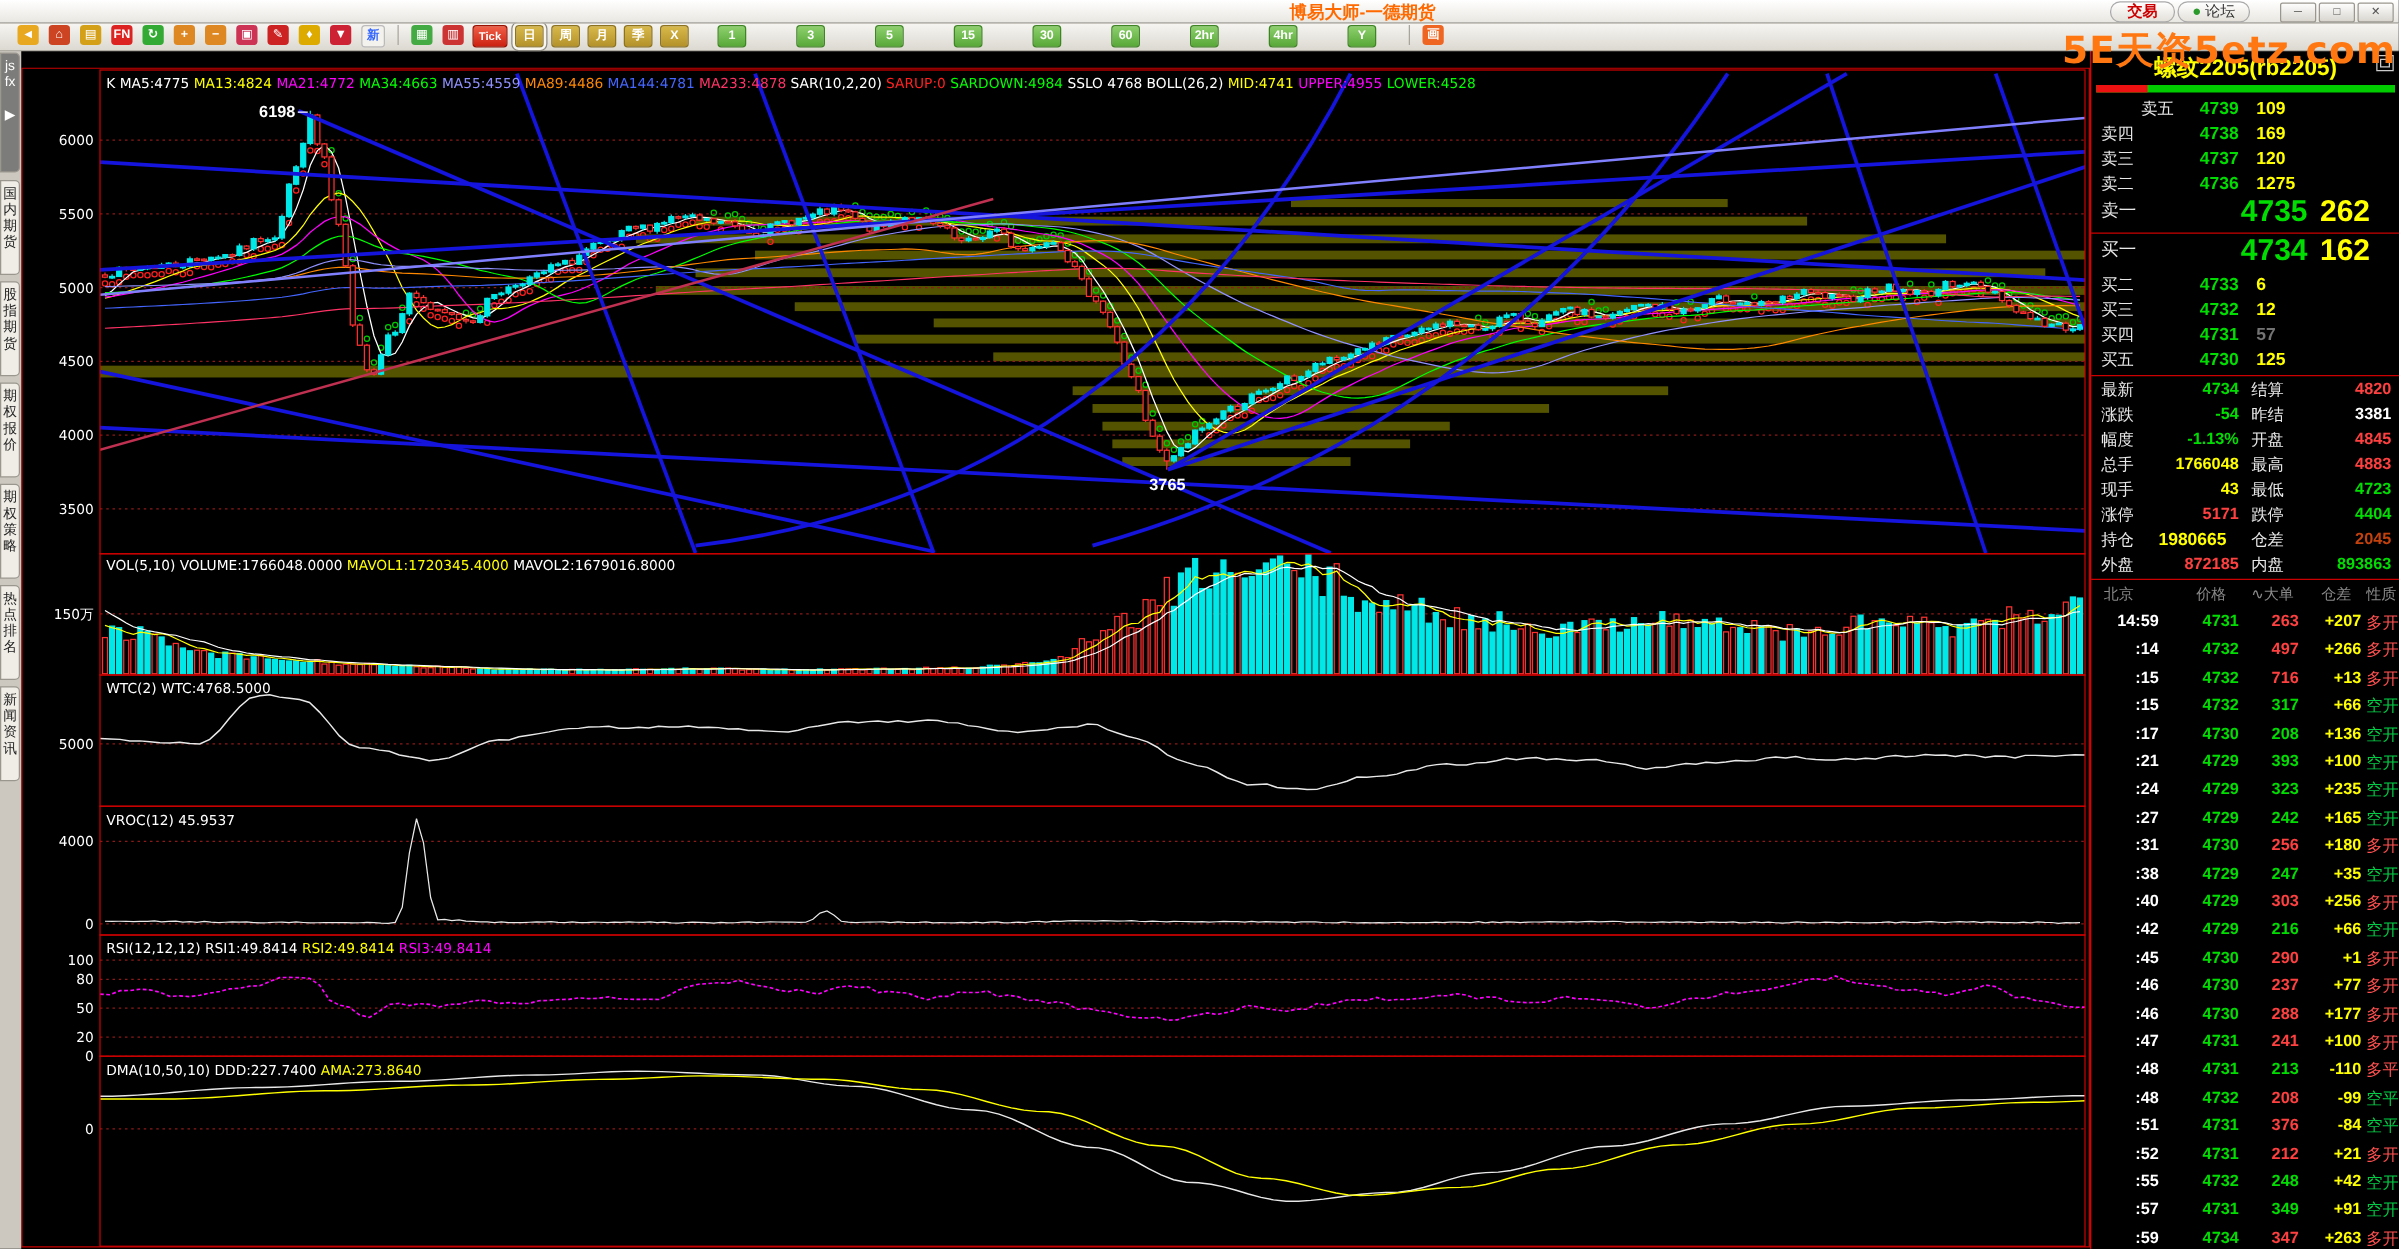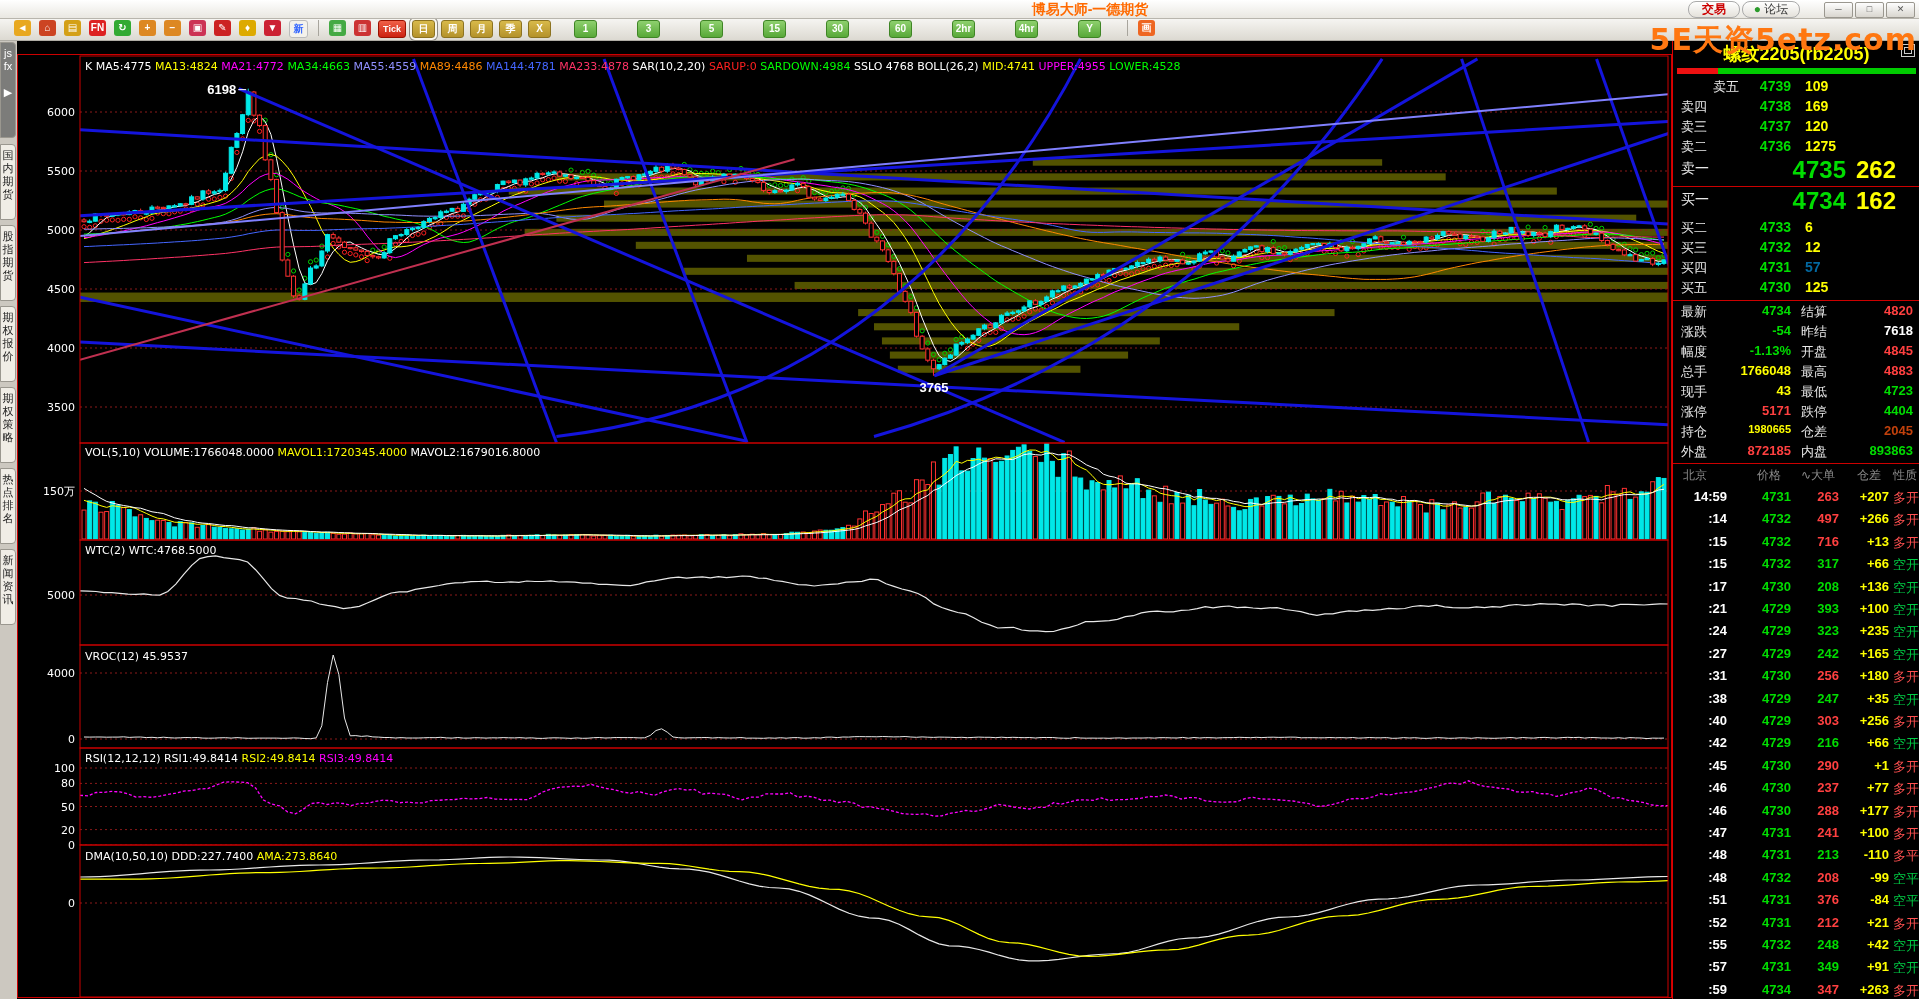--- a/index.html
+++ b/index.html
@@ -1370,51 +1370,51 @@
       <div class="qcell" style="top: 147px; left: 60px; width: 113px; text-align: right; color: rgb(0, 221, 0); font-size: 24px;">4734</div>
       <div class="qcell" style="top: 147px; left: 183px; width: 60px; text-align: left; color: rgb(255, 255, 0); font-size: 24px;">162</div>
       <div class="qcell qlabel" style="top: 179px; left: 8px; width: 44px; text-align: left; color: rgb(232, 232, 232); font-size: 13px;">买二</div>
       <div class="qcell" style="top: 179px; left: 60px; width: 58px; text-align: right; color: rgb(0, 221, 0); font-size: 14px;">4733</div>
       <div class="qcell" style="top: 179px; left: 132px; width: 60px; text-align: left; color: rgb(255, 255, 0); font-size: 14px;">6</div>
       <div class="qcell qlabel" style="top: 199px; left: 8px; width: 44px; text-align: left; color: rgb(232, 232, 232); font-size: 13px;">买三</div>
       <div class="qcell" style="top: 199px; left: 60px; width: 58px; text-align: right; color: rgb(0, 221, 0); font-size: 14px;">4732</div>
       <div class="qcell" style="top: 199px; left: 132px; width: 60px; text-align: left; color: rgb(255, 255, 0); font-size: 14px;">12</div>
       <div class="qcell qlabel" style="top: 219px; left: 8px; width: 44px; text-align: left; color: rgb(232, 232, 232); font-size: 13px;">买四</div>
       <div class="qcell" style="top: 219px; left: 60px; width: 58px; text-align: right; color: rgb(0, 221, 0); font-size: 14px;">4731</div>
-      <div class="qcell" style="top: 219px; left: 132px; width: 60px; text-align: left; color: #0369a1; font-size: 14px;">57</div>
+      <div class="qcell" style="top: 219px; left: 132px; width: 60px; text-align: left; color: #737373; font-size: 14px;">57</div>
       <div class="qcell qlabel" style="top: 239px; left: 8px; width: 44px; text-align: left; color: rgb(232, 232, 232); font-size: 13px;">买五</div>
       <div class="qcell" style="top: 239px; left: 60px; width: 58px; text-align: right; color: rgb(0, 221, 0); font-size: 14px;">4730</div>
       <div class="qcell" style="top: 239px; left: 132px; width: 60px; text-align: left; color: rgb(255, 255, 0); font-size: 14px;">125</div>
       <div class="qsep" style="top: 260px;"></div>
       <div class="qcell qlabel" style="top: 263px; left: 8px; width: 44px; text-align: left; color: rgb(232, 232, 232); font-size: 13px;">最新</div>
       <div class="qcell" style="top: 263px; left: 44px; width: 74px; text-align: right; color: rgb(0, 221, 0); font-size: 13px;">4734</div>
       <div class="qcell qlabel" style="top: 263px; left: 128px; width: 44px; text-align: left; color: rgb(232, 232, 232); font-size: 13px;">结算</div>
       <div class="qcell" style="top: 263px; left: 160px; width: 80px; text-align: right; color: rgb(255, 64, 64); font-size: 13px;">4820</div>
       <div class="qcell qlabel" style="top: 283px; left: 8px; width: 44px; text-align: left; color: rgb(232, 232, 232); font-size: 13px;">涨跌</div>
       <div class="qcell" style="top: 283px; left: 44px; width: 74px; text-align: right; color: rgb(0, 221, 0); font-size: 13px;">-54</div>
       <div class="qcell qlabel" style="top: 283px; left: 128px; width: 44px; text-align: left; color: rgb(232, 232, 232); font-size: 13px;">昨结</div>
-      <div class="qcell" style="top: 283px; left: 160px; width: 80px; text-align: right; color: rgb(255, 255, 255); font-size: 13px;">7618</div>
+      <div class="qcell" style="top: 283px; left: 160px; width: 80px; text-align: right; color: rgb(255, 255, 255); font-size: 13px;">3381</div>
       <div class="qcell qlabel" style="top: 303px; left: 8px; width: 44px; text-align: left; color: rgb(232, 232, 232); font-size: 13px;">幅度</div>
       <div class="qcell" style="top: 303px; left: 44px; width: 74px; text-align: right; color: rgb(0, 221, 0); font-size: 13px;">-1.13%</div>
       <div class="qcell qlabel" style="top: 303px; left: 128px; width: 44px; text-align: left; color: rgb(232, 232, 232); font-size: 13px;">开盘</div>
       <div class="qcell" style="top: 303px; left: 160px; width: 80px; text-align: right; color: rgb(255, 64, 64); font-size: 13px;">4845</div>
       <div class="qcell qlabel" style="top: 323px; left: 8px; width: 44px; text-align: left; color: rgb(232, 232, 232); font-size: 13px;">总手</div>
       <div class="qcell" style="top: 323px; left: 44px; width: 74px; text-align: right; color: rgb(255, 255, 0); font-size: 13px;">1766048</div>
       <div class="qcell qlabel" style="top: 323px; left: 128px; width: 44px; text-align: left; color: rgb(232, 232, 232); font-size: 13px;">最高</div>
       <div class="qcell" style="top: 323px; left: 160px; width: 80px; text-align: right; color: rgb(255, 64, 64); font-size: 13px;">4883</div>
       <div class="qcell qlabel" style="top: 343px; left: 8px; width: 44px; text-align: left; color: rgb(232, 232, 232); font-size: 13px;">现手</div>
       <div class="qcell" style="top: 343px; left: 44px; width: 74px; text-align: right; color: rgb(255, 255, 0); font-size: 13px;">43</div>
       <div class="qcell qlabel" style="top: 343px; left: 128px; width: 44px; text-align: left; color: rgb(232, 232, 232); font-size: 13px;">最低</div>
       <div class="qcell" style="top: 343px; left: 160px; width: 80px; text-align: right; color: rgb(0, 221, 0); font-size: 13px;">4723</div>
       <div class="qcell qlabel" style="top: 363px; left: 8px; width: 44px; text-align: left; color: rgb(232, 232, 232); font-size: 13px;">涨停</div>
       <div class="qcell" style="top: 363px; left: 44px; width: 74px; text-align: right; color: rgb(255, 64, 64); font-size: 13px;">5171</div>
       <div class="qcell qlabel" style="top: 363px; left: 128px; width: 44px; text-align: left; color: rgb(232, 232, 232); font-size: 13px;">跌停</div>
       <div class="qcell" style="top: 363px; left: 160px; width: 80px; text-align: right; color: rgb(0, 221, 0); font-size: 13px;">4404</div>
       <div class="qcell qlabel" style="top: 383px; left: 8px; width: 44px; text-align: left; color: rgb(232, 232, 232); font-size: 13px;">持仓</div>
-      <div class="qcell" style="top: 383px; left: 44px; width: 74px; text-align: right; color: rgb(255, 255, 0); font-size: 11px;">1980665</div>
+      <div class="qcell" style="top: 383px; left: 44px; width: 74px; text-align: center; color: rgb(255, 255, 0); font-size: 14px;">1980665</div>
       <div class="qcell qlabel" style="top: 383px; left: 128px; width: 44px; text-align: left; color: rgb(232, 232, 232); font-size: 13px;">仓差</div>
       <div class="qcell" style="top: 383px; left: 160px; width: 80px; text-align: right; color: #c2410c; font-size: 13px;">2045</div>
       <div class="qcell qlabel" style="top: 403px; left: 8px; width: 44px; text-align: left; color: rgb(232, 232, 232); font-size: 13px;">外盘</div>
       <div class="qcell" style="top: 403px; left: 44px; width: 74px; text-align: right; color: rgb(255, 64, 64); font-size: 13px;">872185</div>
       <div class="qcell qlabel" style="top: 403px; left: 128px; width: 44px; text-align: left; color: rgb(232, 232, 232); font-size: 13px;">内盘</div>
       <div class="qcell" style="top: 403px; left: 160px; width: 80px; text-align: right; color: rgb(0, 221, 0); font-size: 13px;">893863</div>
       <div class="qsep" style="top: 423px;"></div>
       <div class="qcell hdrcell" style="top: 427px; left: 10px; width: 40px; text-align: left; color: rgb(138, 138, 138); font-size: 12px;">北京</div>
       <div class="qcell hdrcell" style="top: 427px; left: 68px; width: 40px; text-align: right; color: rgb(138, 138, 138); font-size: 12px;">价格</div>
       <div class="qcell hdrcell" style="top: 427px; left: 112px; width: 50px; text-align: right; color: rgb(138, 138, 138); font-size: 12px;">∿大单</div>

